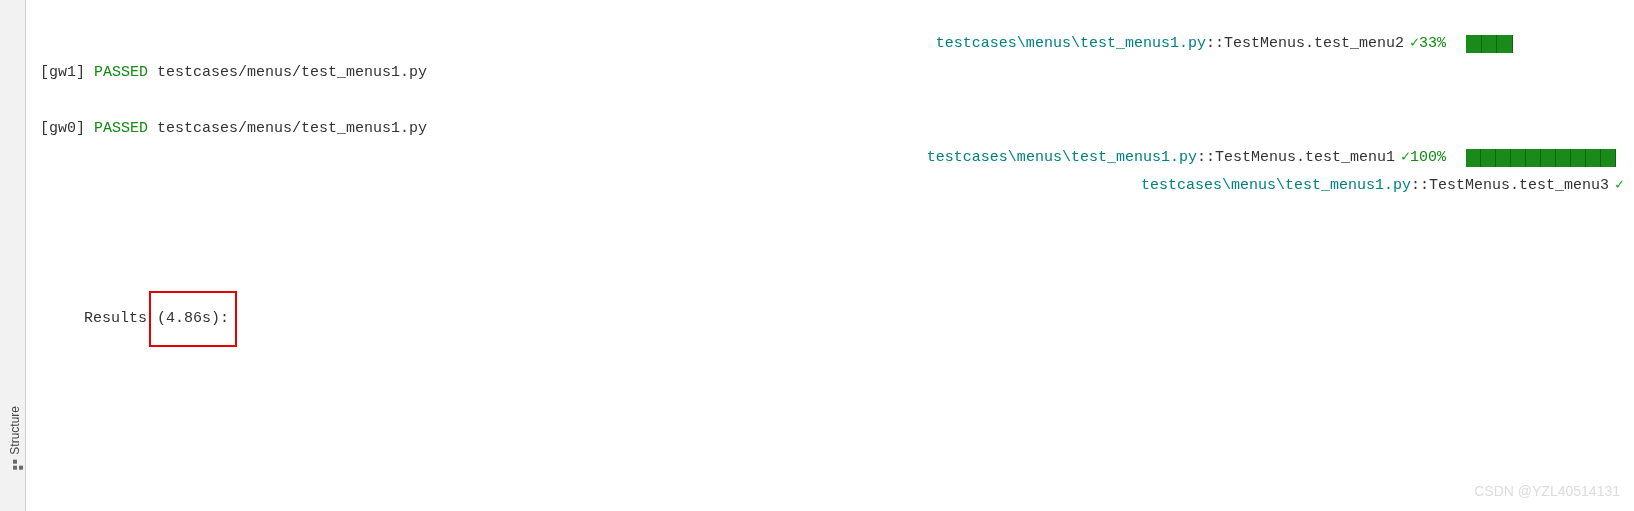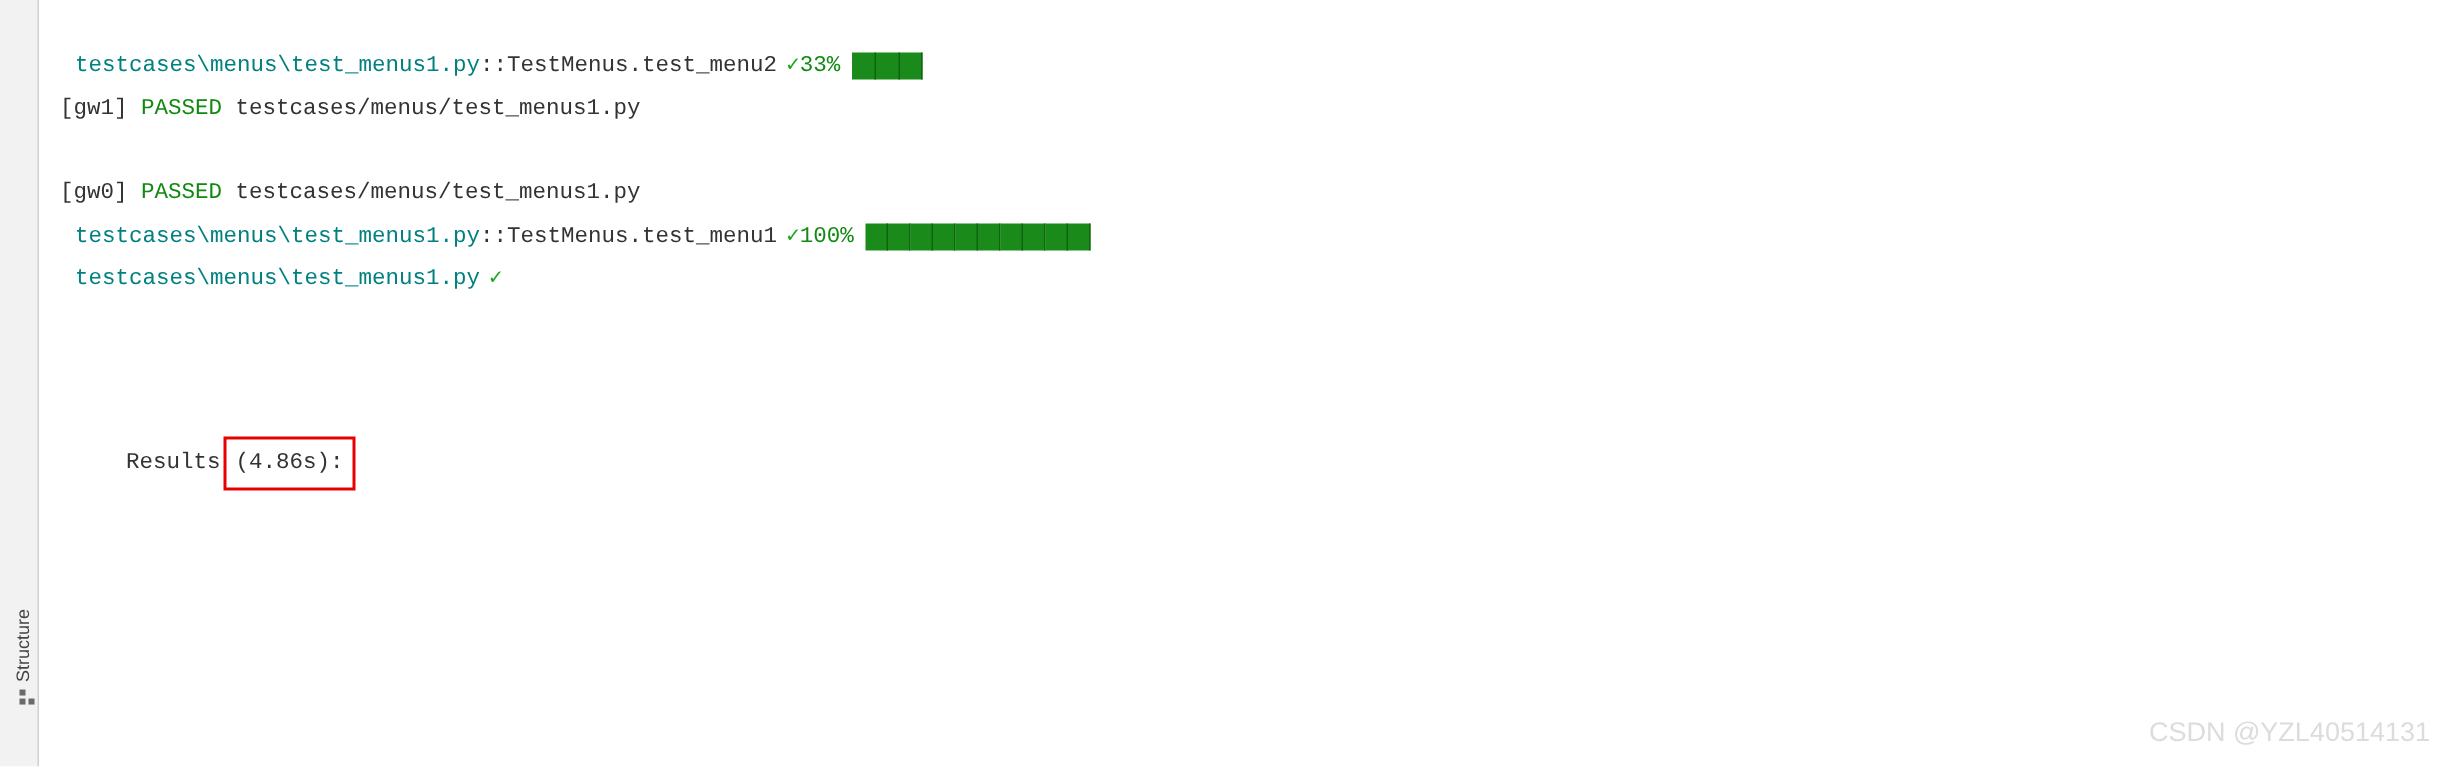--- a/index.html
+++ b/index.html
@@ -48,51 +48,51 @@
       top: 2px;
       right: 10px;
       bottom: 0;
     }
     .line { white-space: pre; display: flex; align-items: center; }
     .indent { padding-left: 10px; }
     .teal { color: #008080; }
     .green { color: #108a10; font-weight: 500; }
     .check { color: #1aa51a; font-weight: bold; padding-left: 6px; }
     .black { color: #333333; }
-    .row { display: flex; justify-content: flex-start; align-items: center; }
-    .right-side { display: flex; align-items: center; gap: 8px; padding-right: 8px; }
+    .row { display: flex; justify-content: flex-end; align-items: center; }
+    .right-side { display: flex; align-items: center; gap: 20px; padding-right: 8px; }
     .pct { color: #108a10; }
     .bar-wrap {
       width: 150px;
       height: 18px;
       display: flex;
       gap: 0;
     }
     .seg {
       flex: 1;
       height: 100%;
       background: #1a8a1a;
       border-right: 1px solid #0d660d;
     }
     .seg.empty { background: transparent; border: none; }
     .spacer { height: 28px; }
     .results-line { display: flex; align-items: center; margin-top: 90px; margin-left: 44px; }
     .red-box {
       border: 2px solid #e80000;
-      padding: 2px 6px;
+      padding: 12px 6px;
       margin-left: 2px;
     }
     .passed-summary { color: #108a10; margin-left: 75px; margin-top: 6px; }
     .watermark {
       position: absolute;
       right: 14px;
       bottom: 6px;
       color: #dcdcdc;
       font-family: Arial, sans-serif;
-      font-size: 18px;
+      font-size: 14px;
       pointer-events: none;
     }
   </style>
 </head>
 <body>
 
 <div class="sidebar">
   <div class="sidebar-tab structure">
     <span class="tab-icon">
       <svg viewBox="0 0 12 12">
@@ -157,21 +157,21 @@
           <span class="seg"></span>
           <span class="seg"></span>
           <span class="seg"></span>
           <span class="seg"></span>
       </span>
     </div>
   </div>
 
   <div class="row">
     <div class="line indent">
-      <span class="teal">testcases\menus\test_menus1.py</span><span class="check">✓</span>
+      <span class="teal">testcases\menus\test_menus1.py</span><span class="black">::TestMenus.test_menu3</span><span class="check">✓</span>
     </div>
   </div>
 
   <div class="results-line">
     <span class="black">Results</span>
     <span class="red-box black"> (4.86s):</span>
   </div>
 
 </div>
 

